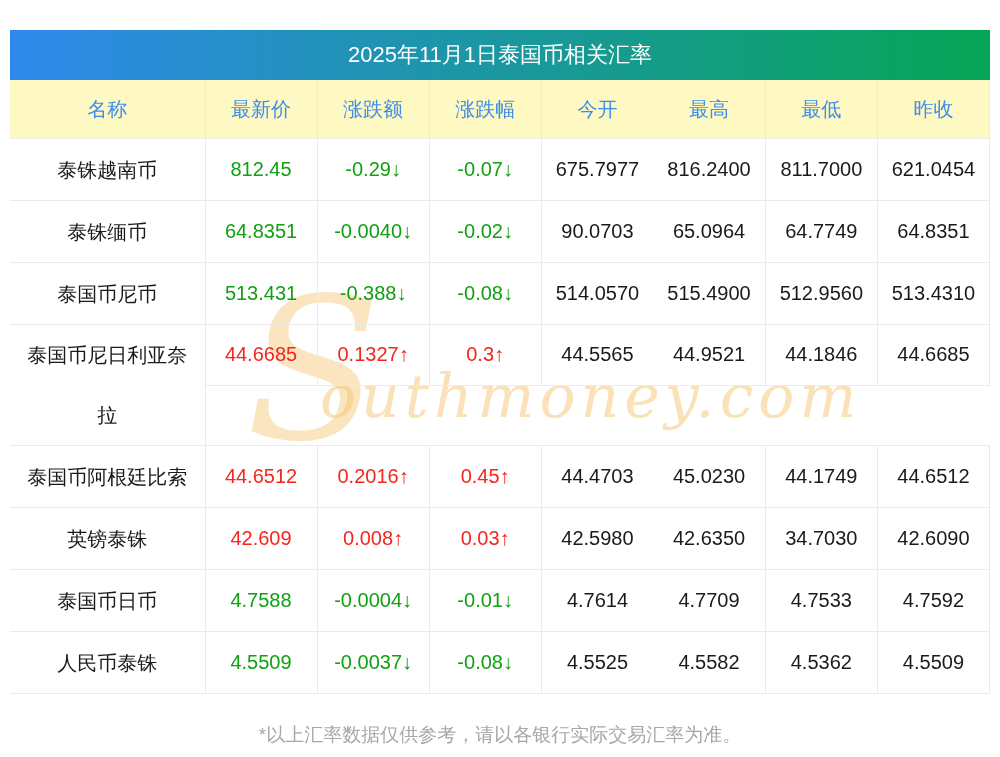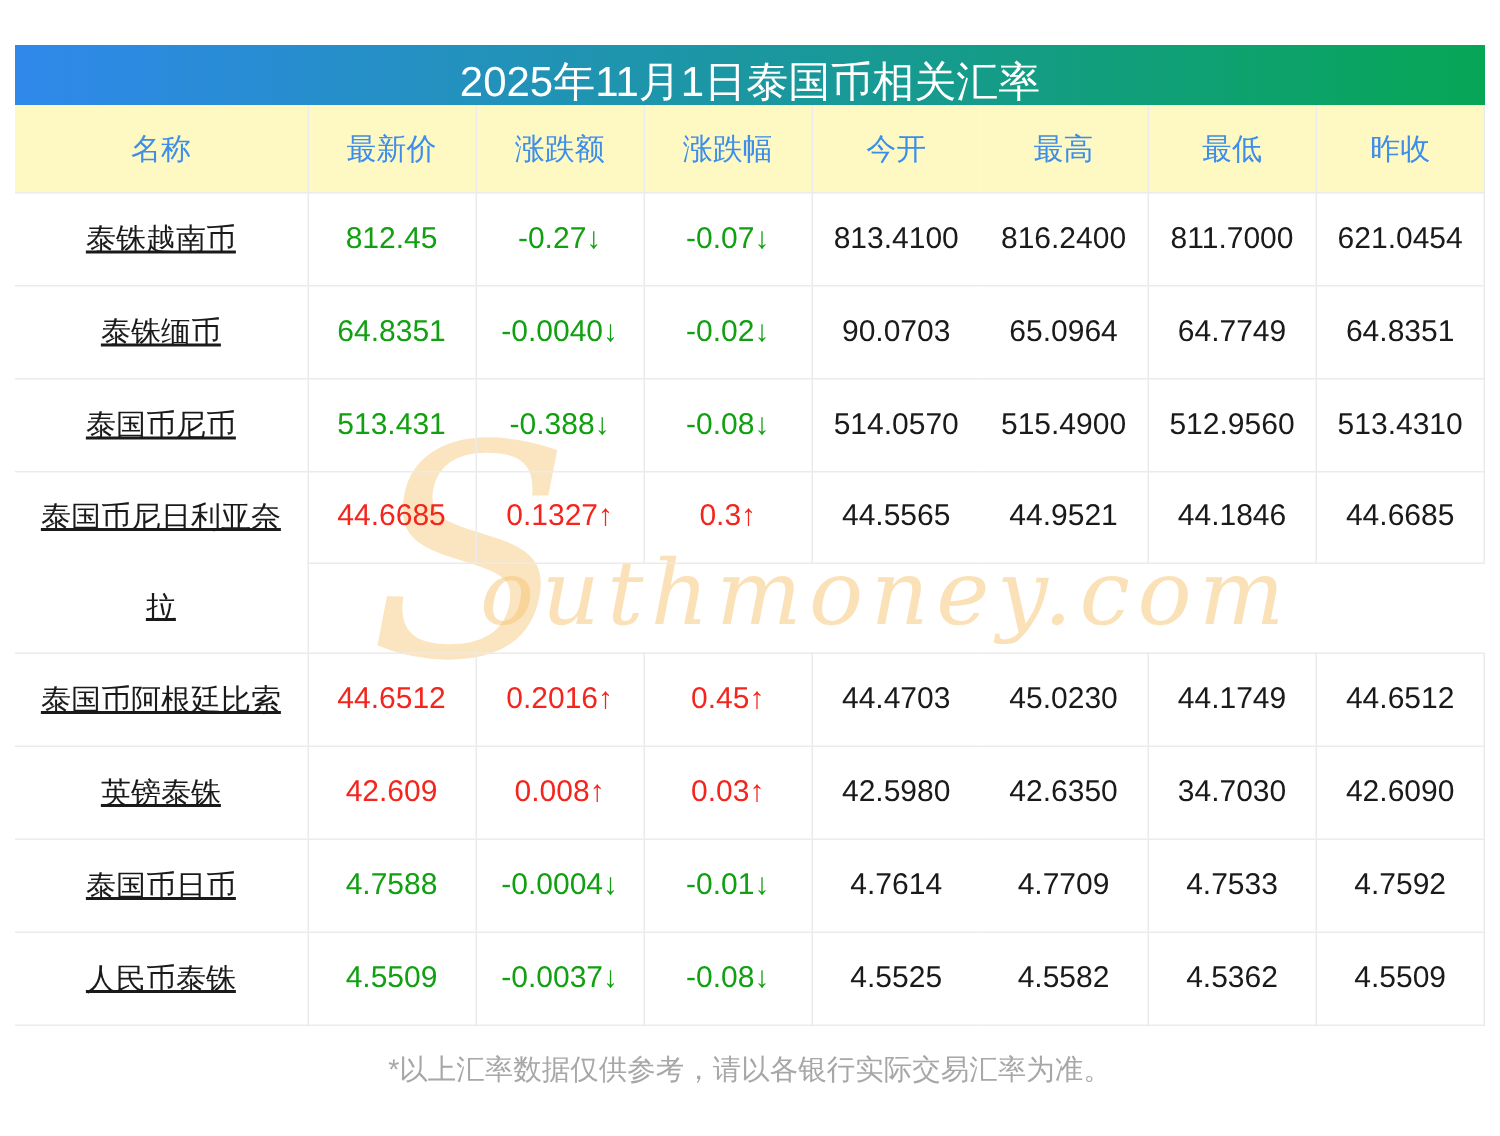--- a/index.html
+++ b/index.html
@@ -25,40 +25,40 @@
   }
   .wm-en{
     position:absolute;left:320px;top:366px;
     font-family:"DejaVu Serif","Liberation Serif",serif;
     font-style:italic;font-size:60px;line-height:1;letter-spacing:5px;
     color:rgba(248,196,112,0.50);
   }
   
   .wrap{position:absolute;left:10px;top:30px;width:980px;}
   .titlebar{
-    height:40px;line-height:50px;text-align:center;
-    color:#ffffff;font-size:28px;
+    height:50px;line-height:50px;text-align:center;
+    color:#ffffff;font-size:22px;
     background:linear-gradient(90deg,var(--grad-start,#2f88eb),var(--grad-end,#07a656));
   }
   table{border-collapse:collapse;table-layout:fixed;width:980px;background:transparent;}
   col.name-col{width:195px;}
   th,td{
     text-align:center;font-weight:normal;padding:0;
     border-bottom:1px solid #ebebeb;background:transparent;
   }
   .vr{border-right:1px solid #ebebeb;}
   thead th{height:58px;background:#fef9c3;color:#3d8dea;font-size:20px;}
   tbody td{height:61px;font-size:20px;color:#1a1a1a;}
-  td.name{padding:0 14px;line-height:60px;word-break:break-all;text-decoration:underline;}
+  td.name{padding:0 14px;line-height:60px;word-break:break-all;}
   td.up{color:var(--up,#f4251c);}
   td.down{color:var(--down,#11a011);}
   tr.tall-top td{height:59px;}
   td.spacer{height:59px;border-right:none;}
   .footer{
-    margin-top:16px;text-align:center;
+    margin-top:28px;text-align:center;
     color:#a7a7a7;font-size:19px;
   }
 </style>
 </head>
 <body>
 
 <div class="watermark">
   <span class="wm-s">S</span>
   <span class="wm-en">outhmoney.com</span>
 </div>
@@ -85,23 +85,23 @@
           <th class="">今开</th>
           <th class="vr">最高</th>
           <th class="vr">最低</th>
           <th class="vr">昨收</th>
         </tr>
       </thead>
     <tbody>
         <tr>
           <td class="name vr">泰铢越南币</td>
           <td class="down vr">812.45</td>
-          <td class="down vr">-0.27↓</td>
+          <td class="down vr">-0.29↓</td>
           <td class="down vr">-0.07↓</td>
-          <td class="">813.4100</td>
+          <td class="">675.7977</td>
           <td class="vr">816.2400</td>
           <td class="vr">811.7000</td>
           <td class="vr">621.0454</td>
         </tr>
         <tr>
           <td class="name vr">泰铢缅币</td>
           <td class="down vr">64.8351</td>
           <td class="down vr">-0.0040↓</td>
           <td class="down vr">-0.02↓</td>
           <td class="">90.0703</td>

